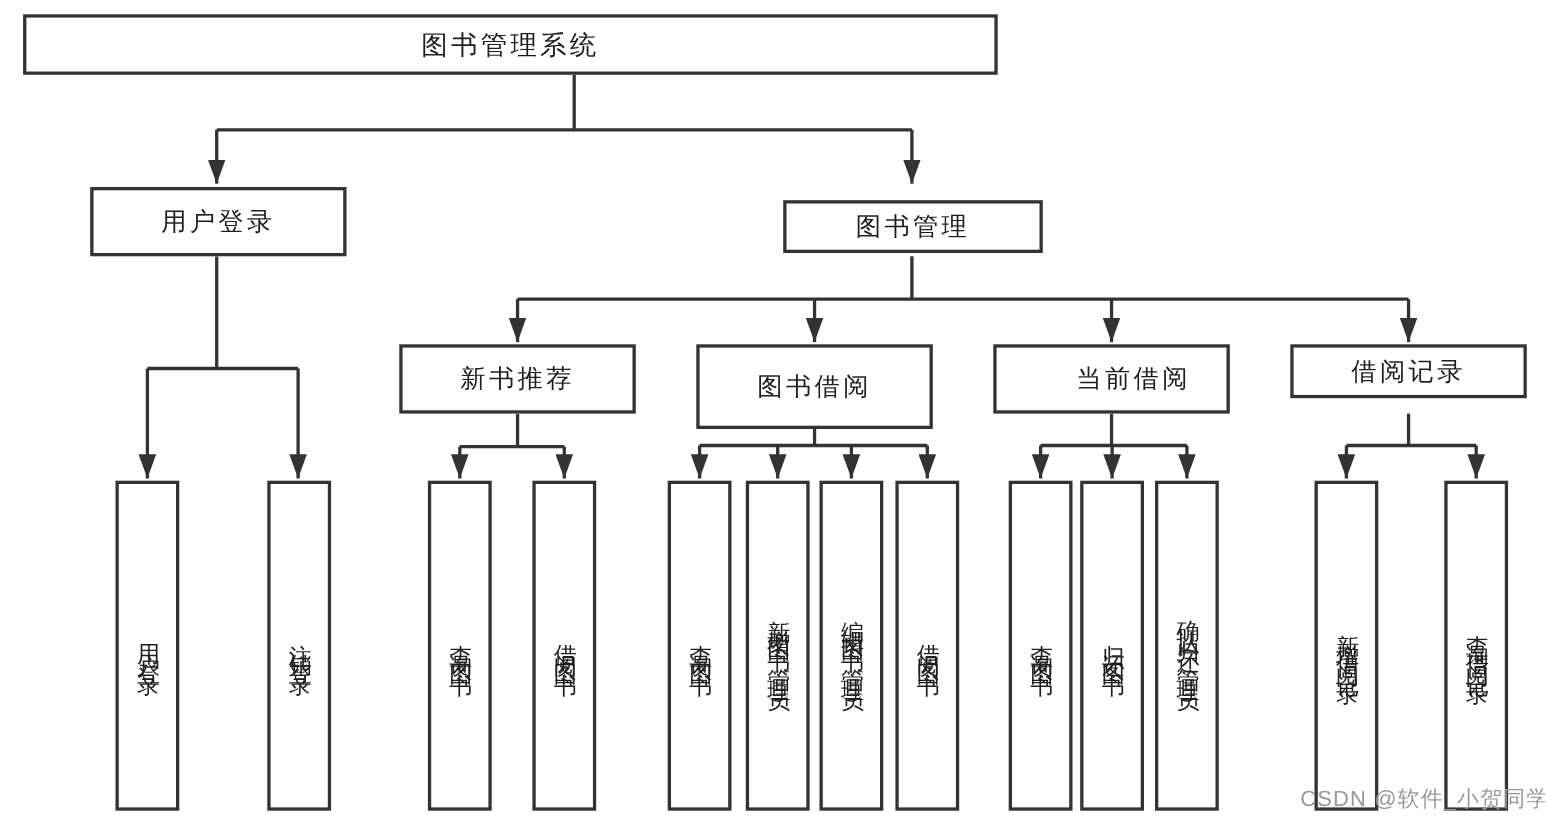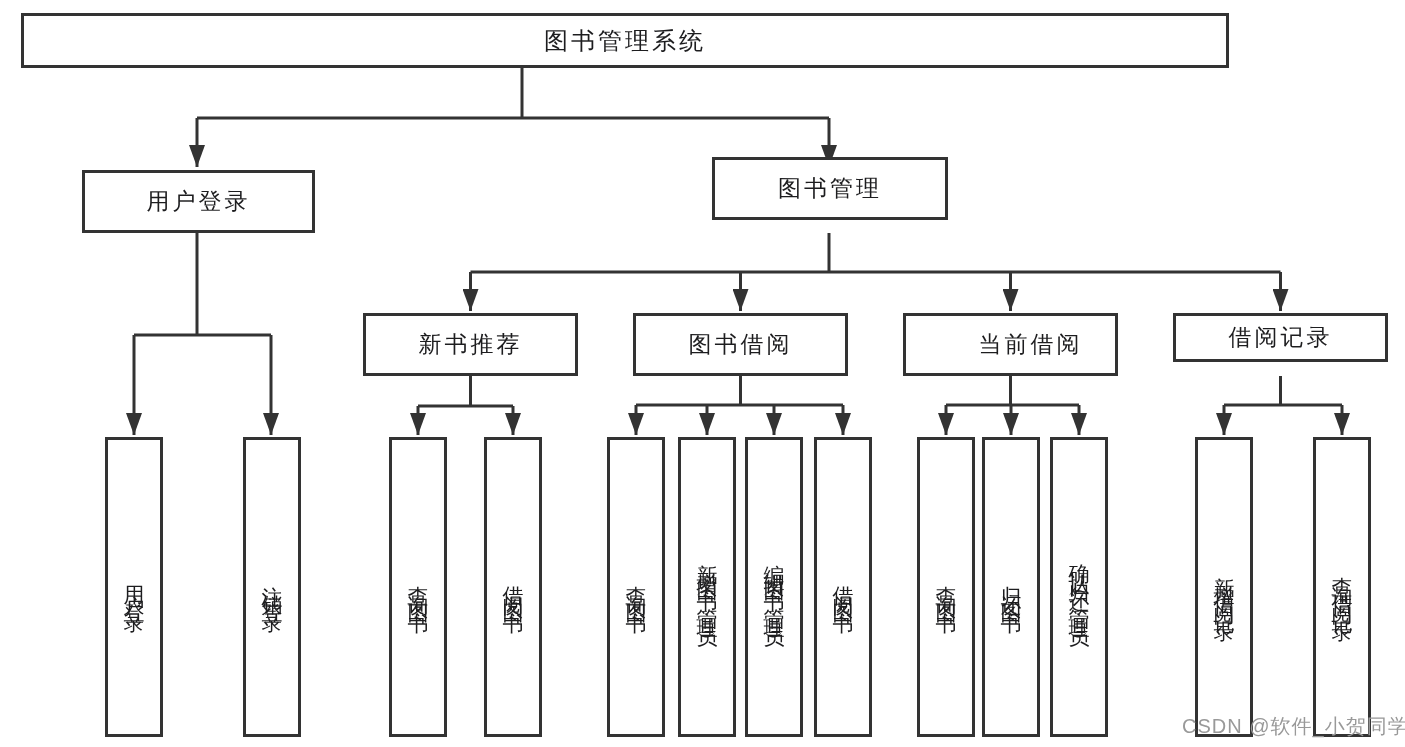--- a/index.html
+++ b/index.html
@@ -31,27 +31,27 @@
   .hbox { font-size: 23px; letter-spacing: 3px; }
   .vbox {
     writing-mode: vertical-rl;
     font-size: 21px;
     letter-spacing: 9px;
     width: 58px;
     height: 300px;
     top: 437px;
   }
   
-  #root  { left: 21px;  top: 13px;  width: 1208px; height: 55px; font-size: 24px; }
+  #root  { left: 21px;  top: 13px;  width: 886px; height: 55px; font-size: 24px; }
   
   #n-user-login { left: 82px;  top: 170px; width: 233px; height: 63px; }
-  #n-book-mgmt  { left: 712px; top: 157px; width: 236px; height: 63px; }
+  #n-book-mgmt  { left: 712px; top: 182px; width: 236px; height: 48px; }
   
   #n-new-book       { left: 363px;  top: 313px; width: 215px; height: 63px; font-family: Liberation Serif, serif; }
-  #n-book-borrow    { left: 633px;  top: 313px; width: 215px; height: 63px; }
+  #n-book-borrow    { left: 633px;  top: 313px; width: 215px; height: 77px; }
   #n-current-borrow { left: 903px;  top: 313px; width: 215px; height: 63px; padding-left: 40px; }
   #n-borrow-records { left: 1173px; top: 313px; width: 215px; height: 49px; }
   
   #a1 { left: 105px; }  #a2 { left: 243px; }
   #b1 { left: 389px; }  #b2 { left: 484px; }
   #c1 { left: 607px; }  #c2 { left: 678px; }  #c3 { left: 745px; }  #c4 { left: 814px; }
   #d1 { left: 917px; }  #d2 { left: 982px; }  #d3 { left: 1050px; }
   #e1 { left: 1195px; } #e2 { left: 1313px; }
   .watermark {
     position: absolute;

